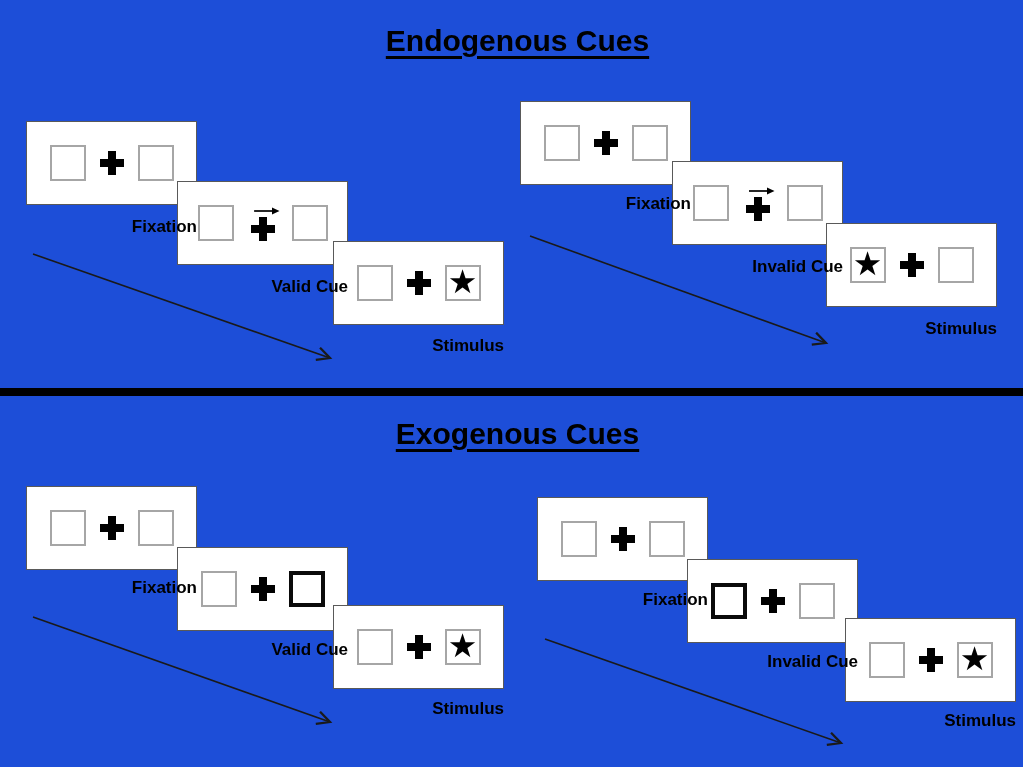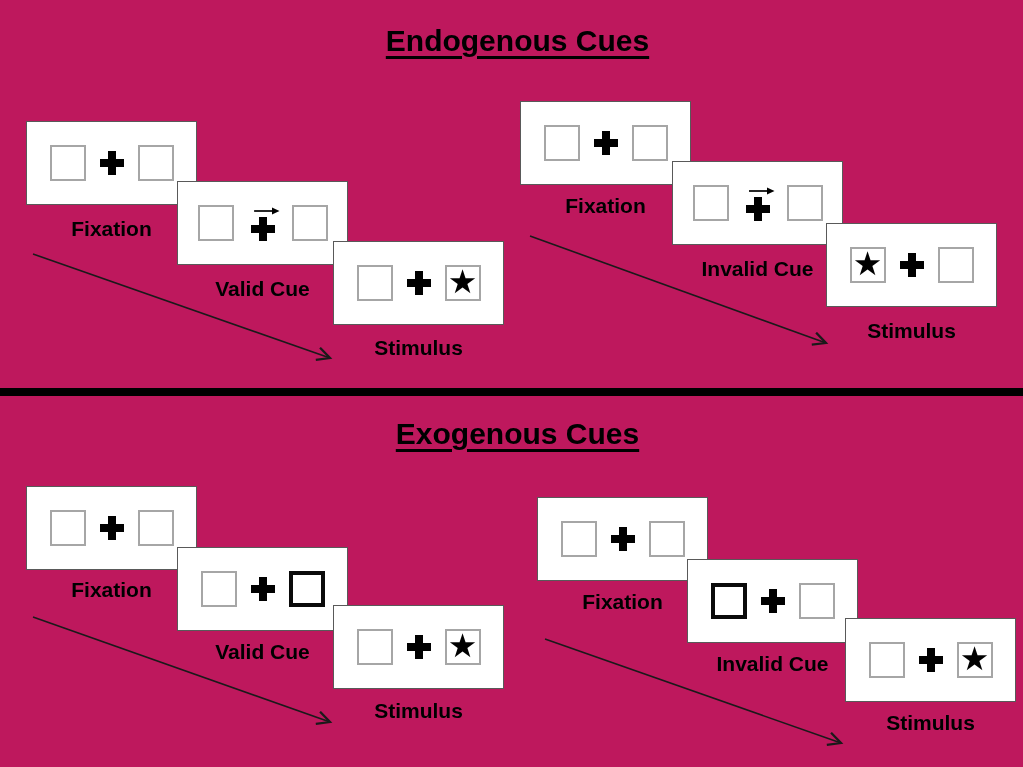--- a/index.html
+++ b/index.html
@@ -1,17 +1,17 @@
 <!DOCTYPE html>
 <html><head>
 <meta charset="utf-8">
 <style>
   html,body{margin:0;padding:0;}
   body{background:#ffffff;font-family:"Liberation Sans",sans-serif;}
-  .canvas{position:relative;width:1023px;height:767px;background:#be185d;overflow:hidden;}
+  .canvas{position:relative;width:1023px;height:767px;background:#1d4ed8;overflow:hidden;}
 
   .sec-title{
     position:absolute;left:0;width:1023px;text-align:center;
     font-size:30px;font-weight:bold;color:#000;
     text-decoration:underline;text-decoration-thickness:2.5px;text-underline-offset:5px;
     letter-spacing:0px;transform:translateX(6px);
   }
   .t-endo{top:24px;}
   .t-exo{top:417px;}
 
@@ -33,22 +33,22 @@
     color:#000;transform:translateY(-2px);
   }
   .plus{position:relative;width:24px;height:24px;flex:0 0 auto;}
   .plus::before{content:"";position:absolute;left:8px;top:0;width:8px;height:24px;background:#000;}
   .plus::after{content:"";position:absolute;top:8px;left:0;width:24px;height:8px;background:#000;}
 
   .cuestack{display:flex;flex-direction:column;align-items:center;gap:1px;flex:0 0 auto;}
   .cuestack .cue-arrow{transform:translateX(3px);}
 
   .plabel{
-    position:absolute;width:171px;text-align:center;
-    font-size:21px;font-weight:bold;color:#000;white-space:nowrap;
+    position:absolute;width:171px;text-align:right;
+    font-size:17px;font-weight:bold;color:#000;white-space:nowrap;
   }
   .seqarrow{position:absolute;overflow:visible;}
 </style>
 </head>
 <body>
 
 <div class="canvas">
 
   <svg width="0" height="0" style="position:absolute">
     <defs>

